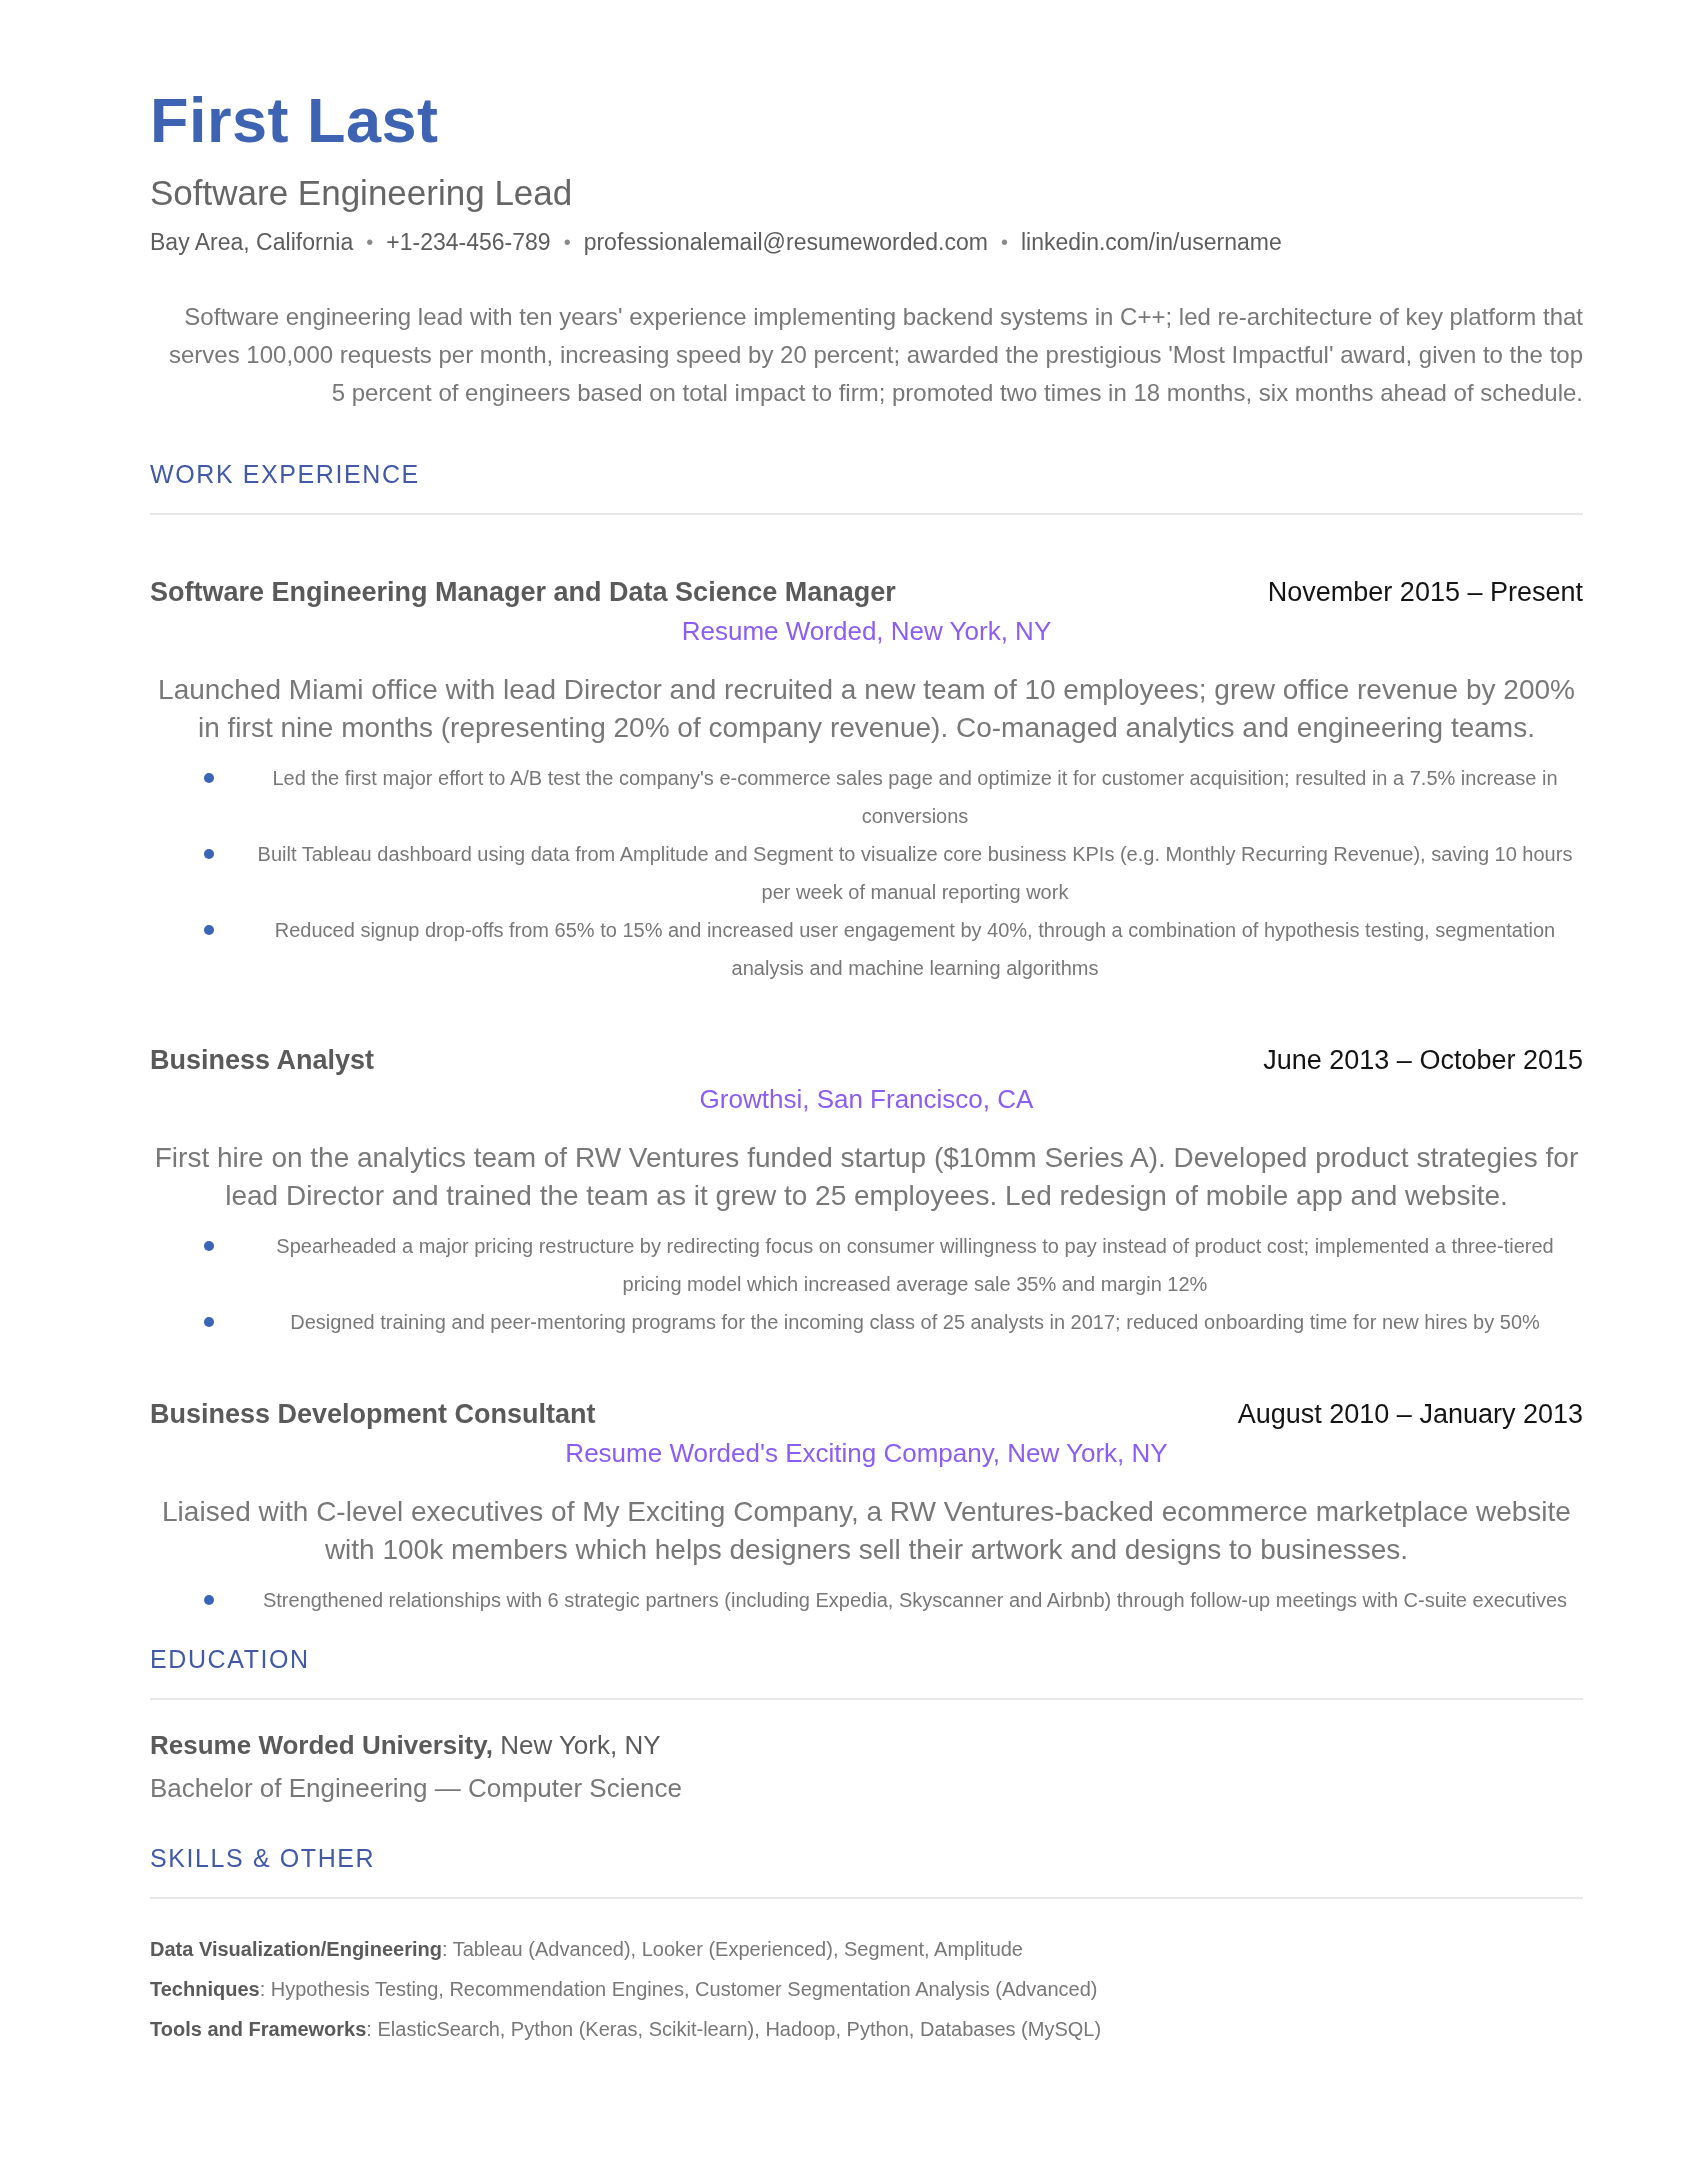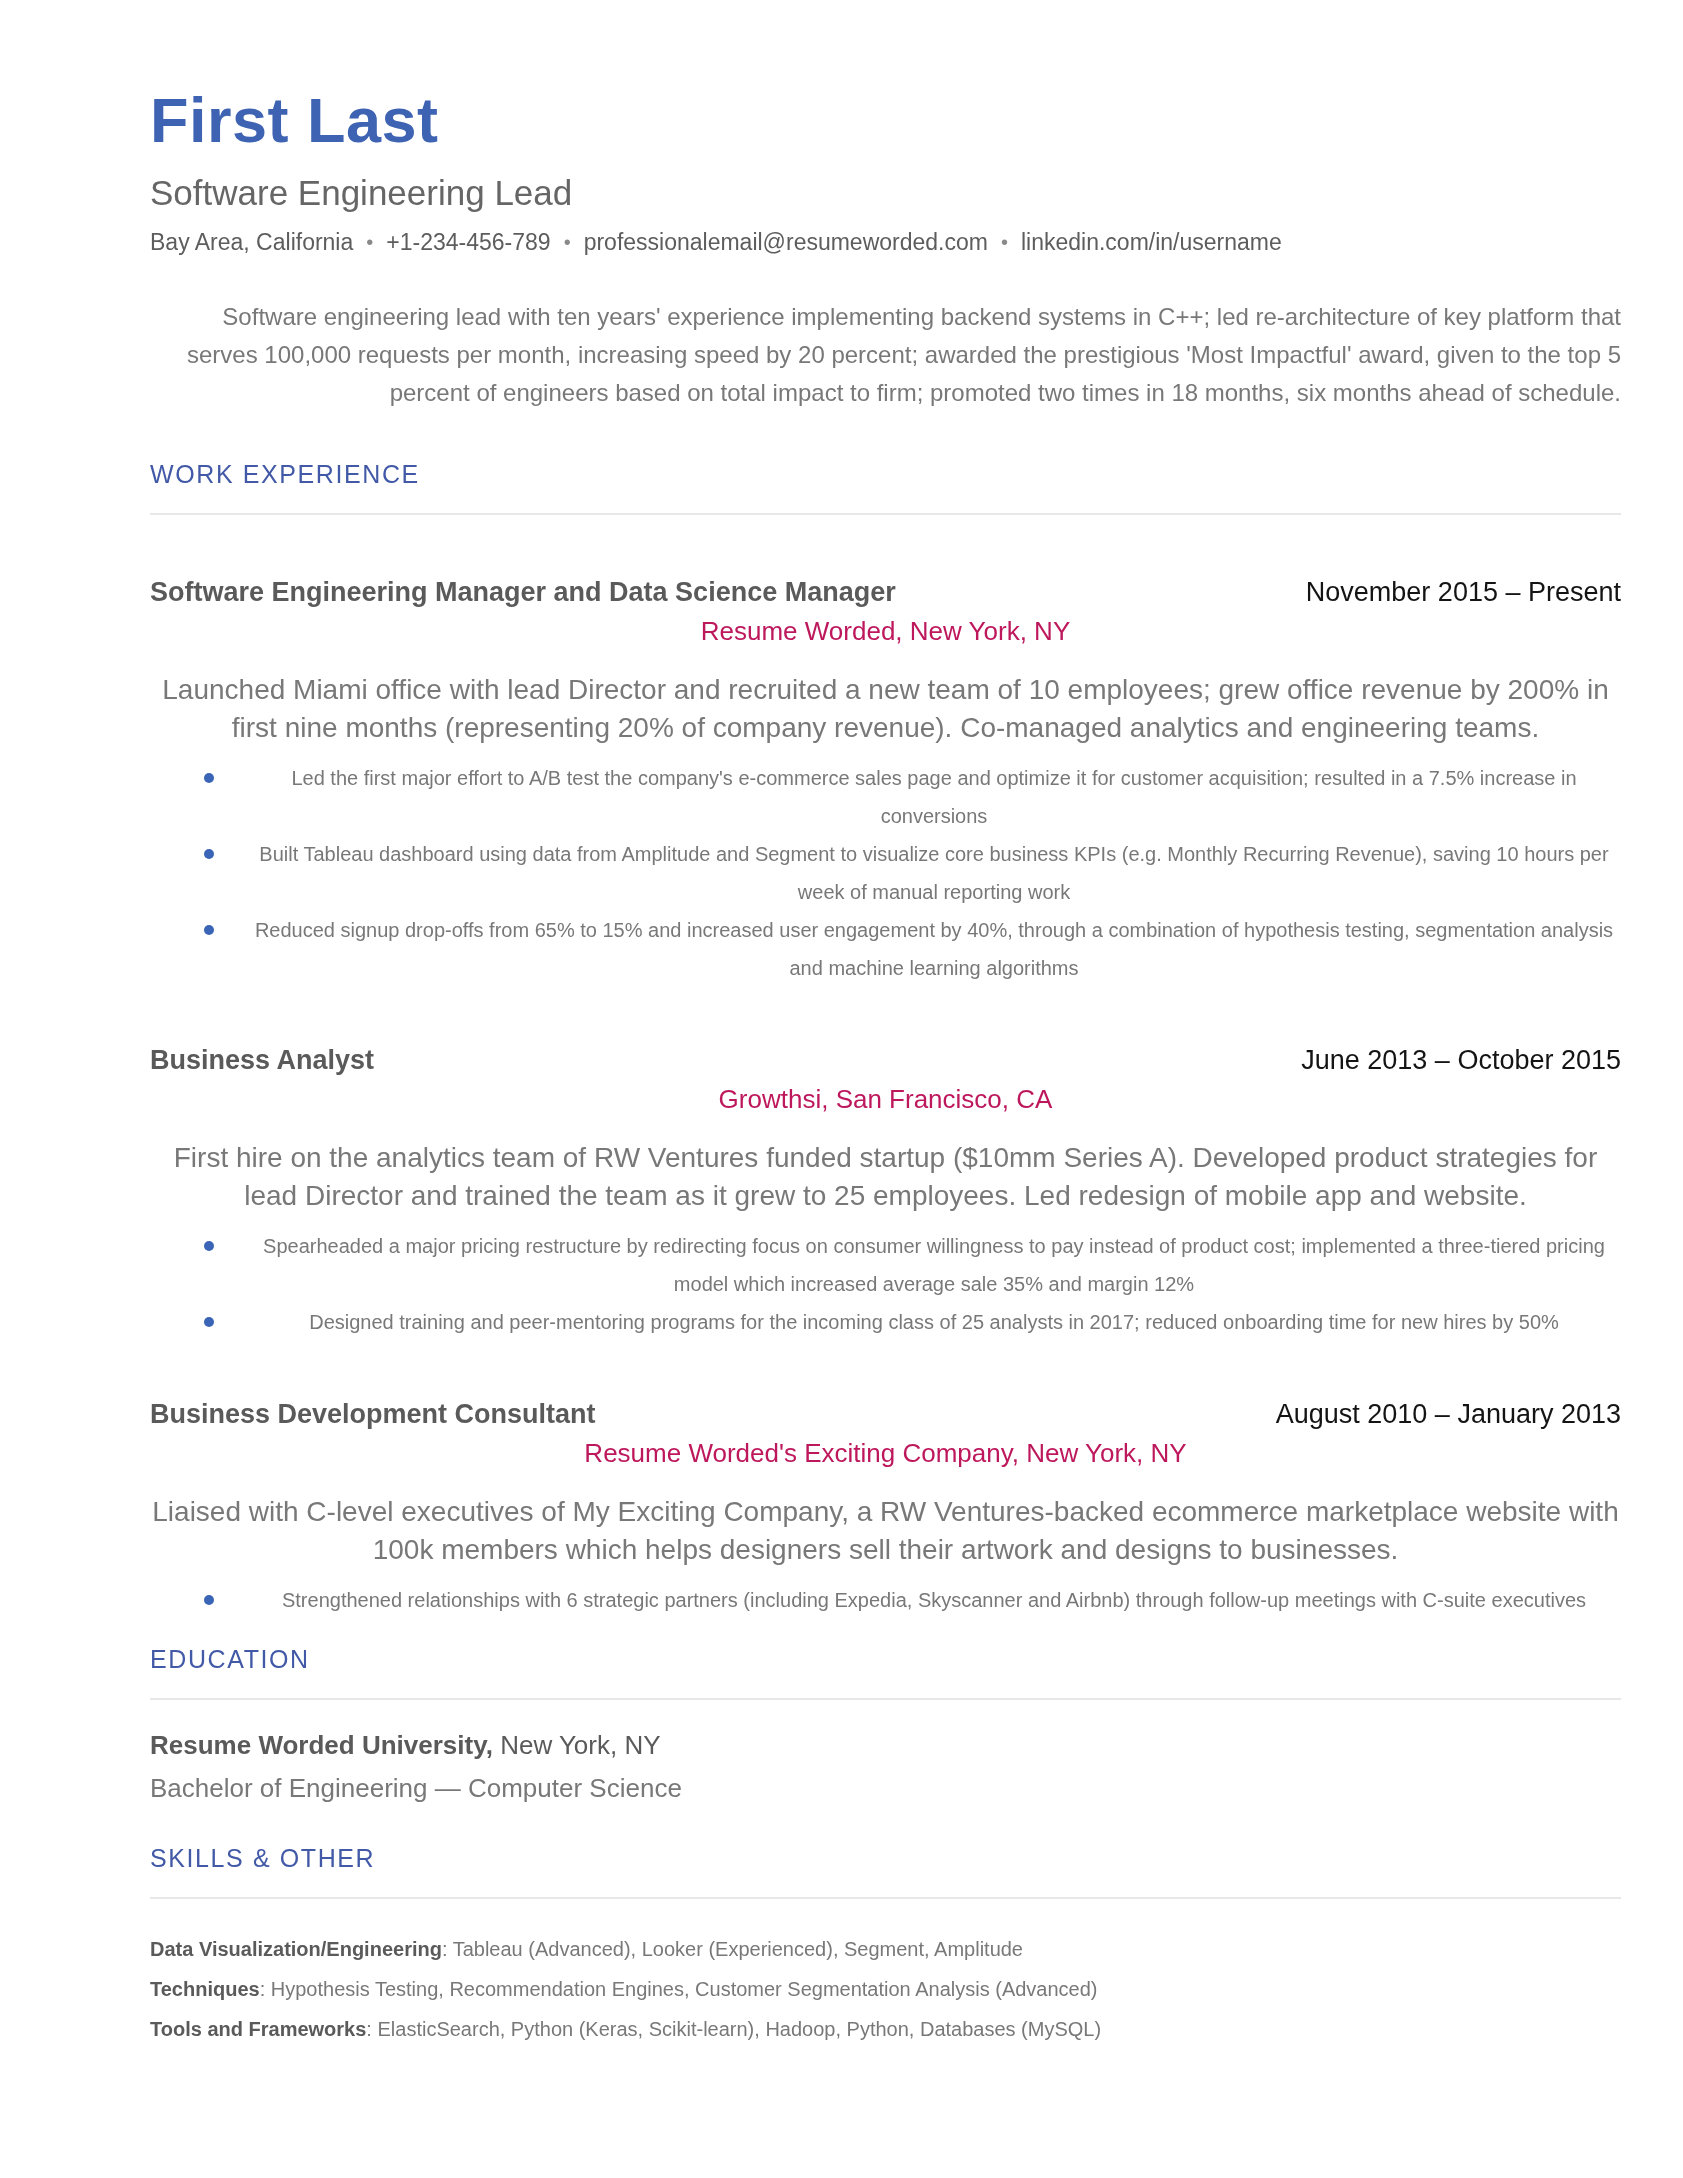--- a/index.html
+++ b/index.html
@@ -13,21 +13,21 @@
     --divider:#e8e8e8;
   }
   *{margin:0;padding:0;box-sizing:border-box;}
   html,body{background:#ffffff;}
   body{
     width:1683px;height:2178px;
     font-family:"Liberation Sans", sans-serif;
     color:var(--text-body);
     overflow:hidden;
   }
-  .page{padding:87px 62px 0 150px;}
+  .page{padding:87px 100px 0 150px;}
 
   .name{
     color:var(--accent-blue);
     font-size:63px;font-weight:bold;letter-spacing:0.5px;
     line-height:1.05;margin-bottom:20px;
   }
   .job-headline{
     color:#666666;font-size:35px;font-weight:normal;
     margin-bottom:16px;
   }
@@ -54,21 +54,21 @@
 
   .job{margin-bottom:26px;text-align:center;}
   .job-header{display:flex;justify-content:space-between;align-items:baseline;}
   .job-title{
     color:var(--text-strong);font-size:27px;font-weight:bold;
   }
   .job-dates{
     color:var(--text-dates);font-size:27px;white-space:nowrap;margin-top:32px;
   }
   .job-company{
-    color:#be185d;font-size:26px;margin-top:8px;
+    color:#8b5cf6;font-size:26px;margin-top:8px;
   }
   .job-desc{
     font-size:28px;line-height:38px;color:#787878;
     margin-top:24px;
   }
   ul.bullets{
     list-style:none;margin-top:12px;margin-left:54px;
   }
   ul.bullets li{
     position:relative;padding-left:43px;

